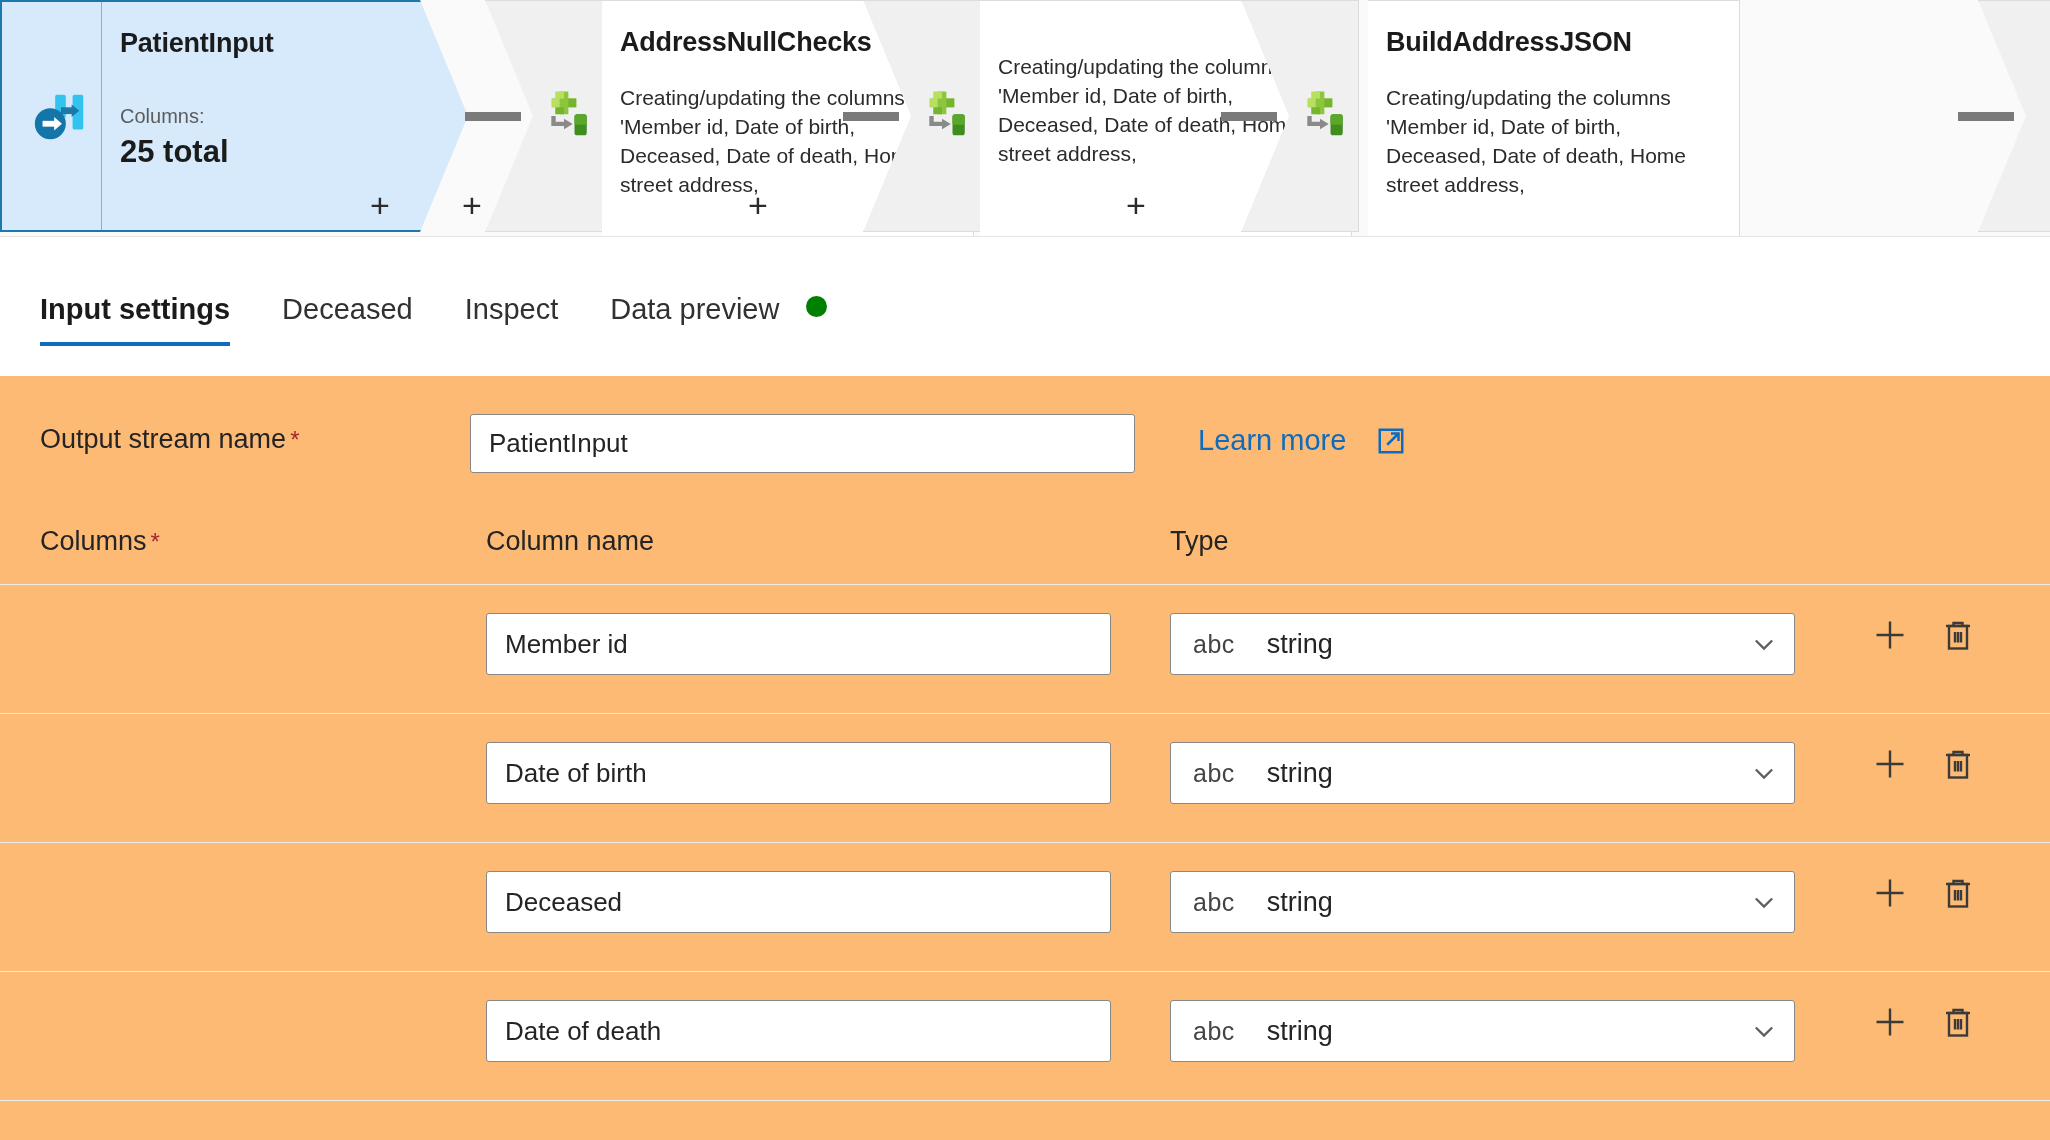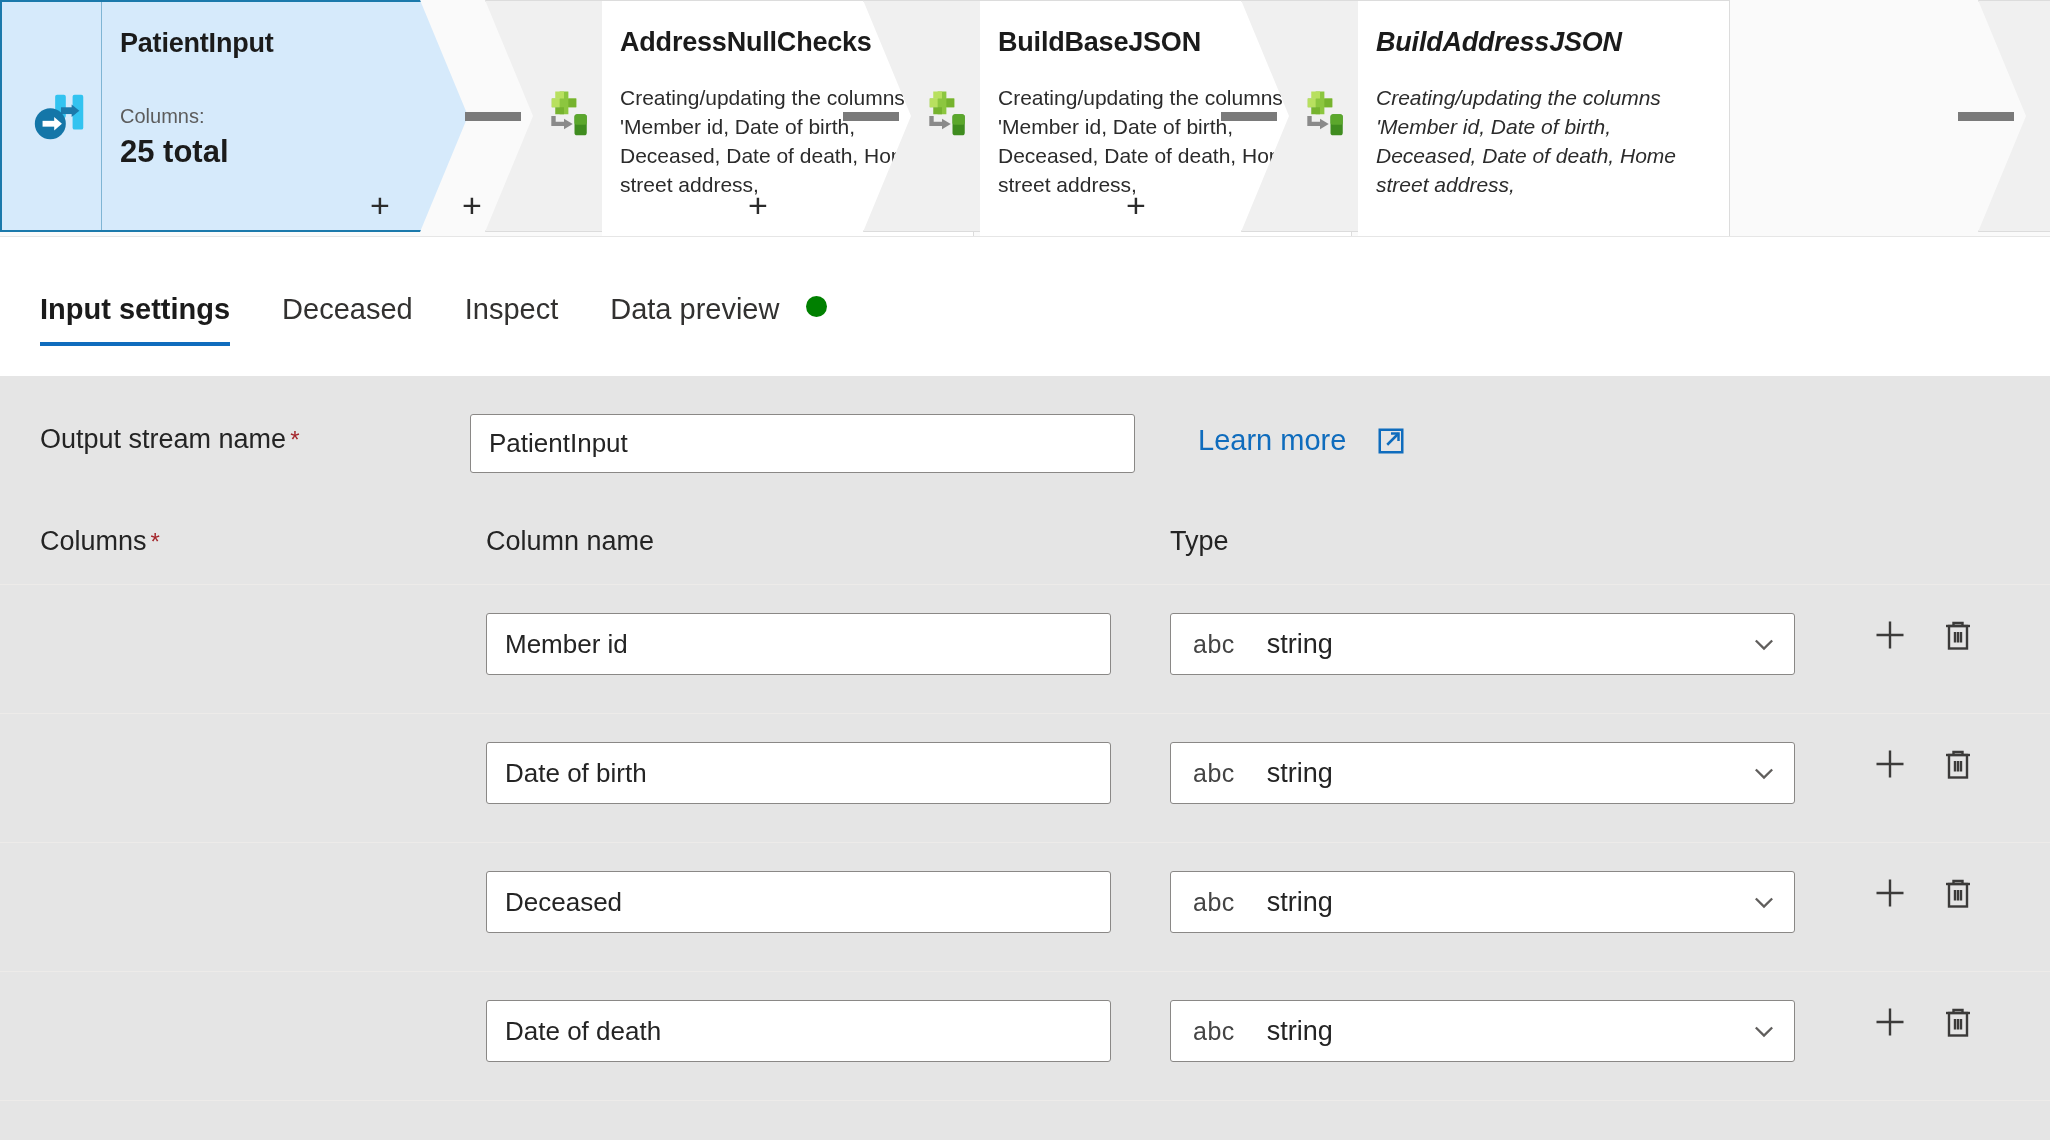--- a/index.html
+++ b/index.html
@@ -195,21 +195,21 @@
     margin-left: 18px;
     vertical-align: 2px;
   }
 
   
   #form {
     position: absolute;
     left: 0; top: 376px;
     width: 2050px;
     height: 764px;
-    background: #e5e5e5;
+    background: #fdba74;
   }
 
   .row-stream {
     position: absolute;
     left: 0; top: 48px;
     width: 2050px; height: 70px;
   }
   .lbl {
     position: absolute;
     font-size: 27px;
@@ -387,21 +387,20 @@
           <path d="M37 12h9v10h-9z" fill="#76b32e"></path>
           <path d="M22 22h10v8h-10z" fill="#76b32e"></path>
           <rect x="44" y="30" width="14" height="24" rx="3" fill="#3f8c1f"></rect>
           <rect x="44" y="30" width="14" height="12" rx="3" fill="#5ba72c"></rect>
           <path d="M20 32v9h14" stroke="#8a8a8a" stroke-width="5" fill="none"></path>
           <path d="M32 35 L42 41 L32 47 Z" fill="#8a8a8a"></path>
         </svg>
       </span>
     </div>
     <div class="tx-card" style="left:117px;">
-      <div class="node-title">BuildBaseJSON</div>
       <div class="tx-desc">Creating/updating the columns 'Member id, Date of birth, Deceased, Date of death, Home street address,</div>
     </div>
     <div class="plus-badge" style="left:-115px; top:188px;">+</div>
   </div>
 
   <div class="connector" style="left:1221px; width:56px;"></div>
 
   <div class="node tx-node" style="left:1241px; width:460px;">
     <div class="tx-chevron" style="left:0;">
       <span>
@@ -411,21 +410,21 @@
           <path d="M18 12h9v10h-9z" fill="#b8e05f"></path>
           <path d="M37 12h9v10h-9z" fill="#76b32e"></path>
           <path d="M22 22h10v8h-10z" fill="#76b32e"></path>
           <rect x="44" y="30" width="14" height="24" rx="3" fill="#3f8c1f"></rect>
           <rect x="44" y="30" width="14" height="12" rx="3" fill="#5ba72c"></rect>
           <path d="M20 32v9h14" stroke="#8a8a8a" stroke-width="5" fill="none"></path>
           <path d="M32 35 L42 41 L32 47 Z" fill="#8a8a8a"></path>
         </svg>
       </span>
     </div>
-    <div class="tx-card" style="left:117px;font-style:italic;">
+    <div class="tx-card" style="left:127px;">
       <div class="node-title">BuildAddressJSON</div>
       <div class="tx-desc">Creating/updating the columns 'Member id, Date of birth, Deceased, Date of death, Home street address,</div>
     </div>
     <div class="plus-badge" style="left:-115px; top:188px;">+</div>
   </div>
 
   <div class="connector" style="left:1958px; width:56px;"></div>
 
   <div class="node tx-node" style="left:1978px; width:200px;">
     <div class="tx-chevron" style="left:0; width:150px; clip-path:polygon(0 0,150px 0,150px 232px,0 232px,48px 116px);">

